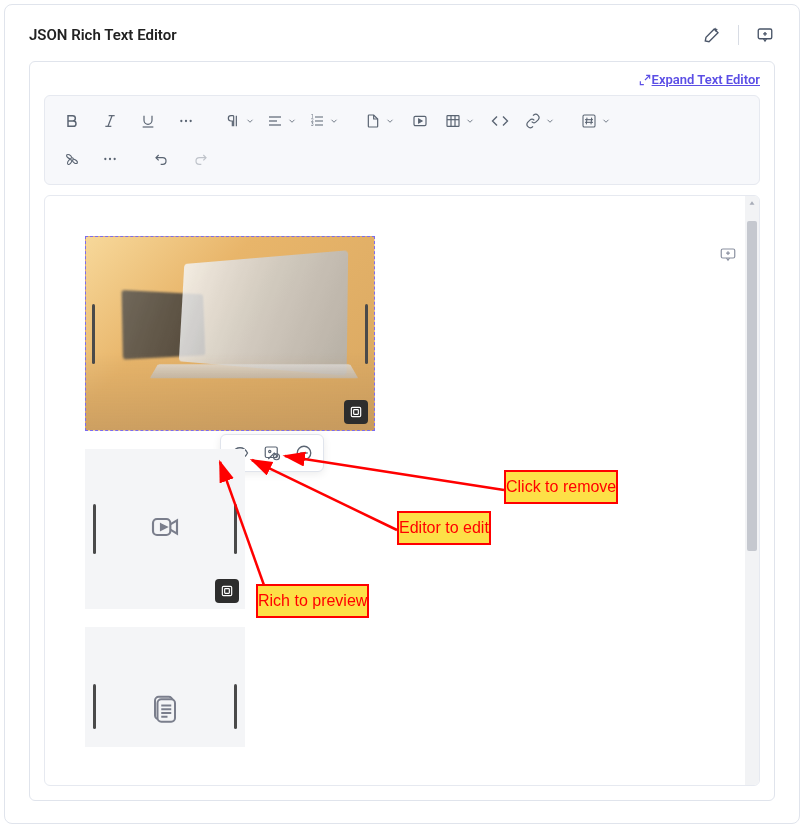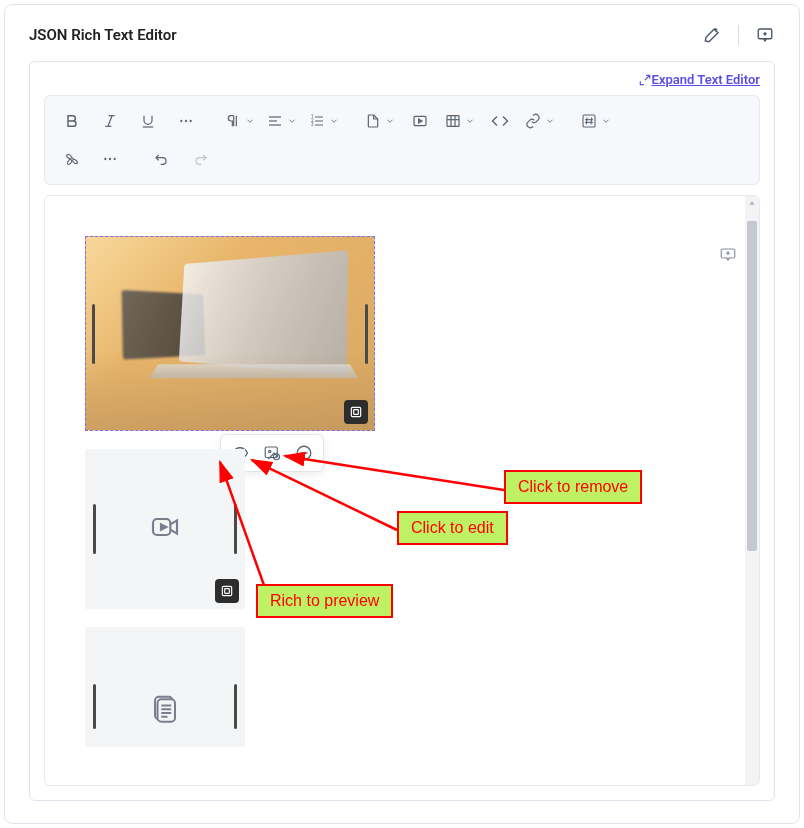--- a/index.html
+++ b/index.html
@@ -38,21 +38,21 @@
 .ft-btn { width: 30px; height: 28px; display: flex; align-items: center; justify-content: center; color: #5a6472; cursor: pointer; border-radius: 4px; }
 .placeholder-block { width: 160px; height: 160px; background: #f4f5f7; margin-top: 18px; position: relative; display: flex; align-items: center; justify-content: center; }
 .ph-handle { position: absolute; width: 3px; height: 50px; background: #4a4a4a; top: 50%; transform: translateY(-50%); border-radius: 2px; }
 .ph-handle.l { left: 8px; }
 .ph-handle.r { right: 8px; }
 .ph-corner { position: absolute; right: 6px; bottom: 6px; width: 24px; height: 24px; background: #2d2d2d; border-radius: 4px; display: flex; align-items: center; justify-content: center; }
 .ph-corner svg { width: 14px; height: 14px; stroke: #fff; }
 .ph-icon { color: #7a7e8c; }
 .placeholder-block.partial { height: 120px; align-items: flex-end; padding-bottom: 20px; }
 .placeholder-block.partial .ph-handle { height: 45px; top: auto; bottom: 18px; transform: none; }
-.callout { position: absolute; border: 2px solid #ff0000; padding: 6px 12px; font-size: 16px; color: #ff0000; background: #bef264; pointer-events: none; font-family: Arial, sans-serif; }
+.callout { position: absolute; border: 2px solid #ff0000; padding: 6px 0; font-size: 16px; color: #ff0000; background: #fde047; pointer-events: none; font-family: Arial, sans-serif; }
 .arrow { position: absolute; pointer-events: none; }
 </style>
 </head>
 <body>
 
 <div class="outer-panel">
   <div class="header-row">
     <div class="header-title">JSON Rich Text Editor</div>
     <div class="header-actions">
       <div class="icon-btn">
@@ -322,14 +322,14 @@
       <marker id="ah" markerWidth="10" markerHeight="10" refX="8" refY="3" orient="auto">
         <polygon points="0 0, 9 3, 0 6" fill="#ff0000"></polygon>
       </marker>
     </defs>
   <line x1="504" y1="490" x2="285" y2="456" stroke="#ff0000" stroke-width="2.5" marker-end="url(#ah)"></line>
   <line x1="397" y1="530" x2="252" y2="460" stroke="#ff0000" stroke-width="2.5" marker-end="url(#ah)"></line>
   <line x1="270" y1="602" x2="220" y2="462" stroke="#ff0000" stroke-width="2.5" marker-end="url(#ah)"></line>
 </svg>
 
 <div class="callout" style="left:504px; top:470px;">Click to remove</div>
-<div class="callout" style="left:397px; top:511px;">Click to edit</div>
+<div class="callout" style="left:397px; top:511px;">Editor to edit</div>
 <div class="callout" style="left:256px; top:584px;">Rich to preview</div>
 
 </body></html>

